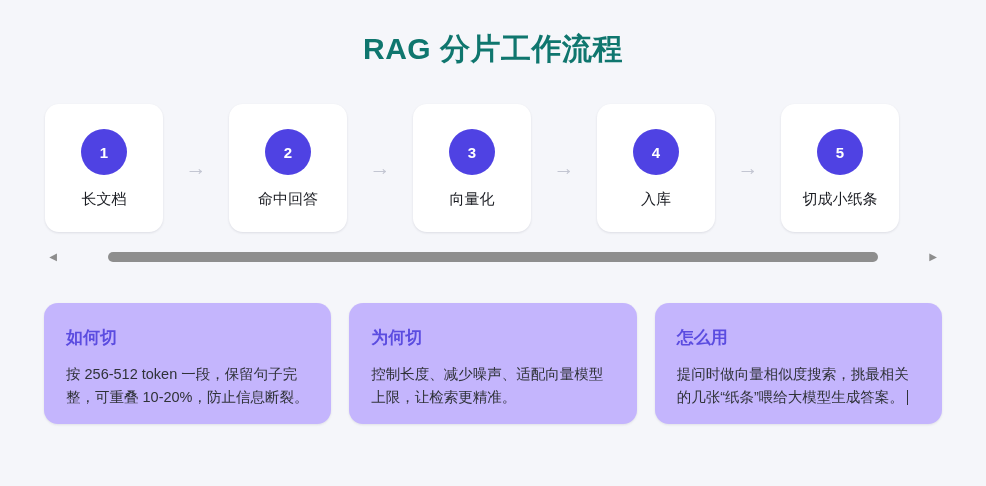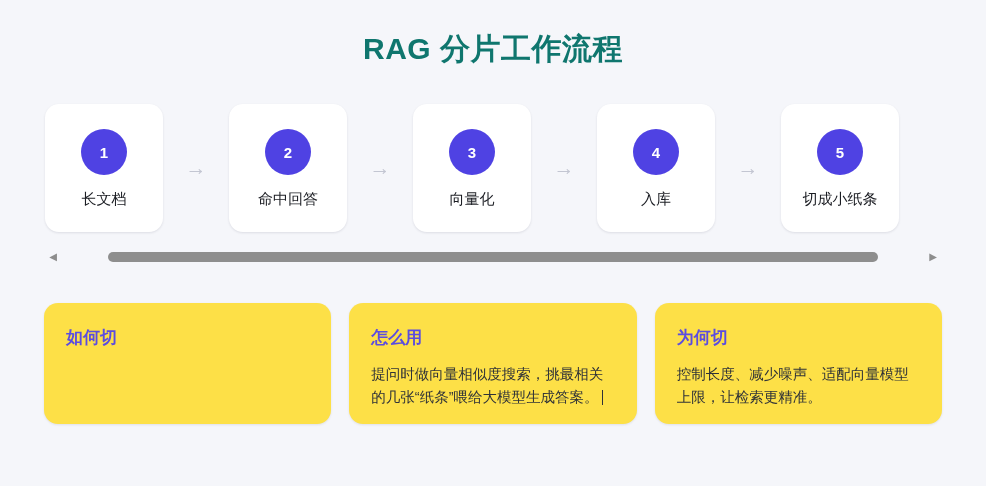--- a/index.html
+++ b/index.html
@@ -124,21 +124,21 @@
   .info-row {
     position: absolute;
     left: 44px;
     top: 303px;
     width: 898px;
     display: flex;
     gap: 18px;
   }
   .info-card {
     flex: 1 1 0;
-    background: #fde047;
+    background: #c4b5fd;
     border-radius: 14px;
     box-shadow: 0 1px 3px rgba(30, 35, 60, 0.06), 0 1px 2px rgba(30,35,60,0.04);
     padding: 26px 22px 22px 22px;
     height: 121px;
     box-sizing: border-box;
   }
   .info-title {
     color: #5b4ce0;
     font-size: 17px;
     font-weight: bold;
@@ -198,22 +198,23 @@
   <div class="sb-arrow">◀</div>
   <div class="sb-track">
     <div class="sb-thumb"></div>
   </div>
   <div class="sb-arrow">▶</div>
 </div>
 
 <div class="info-row" id="info-row">
     <div class="info-card">
       <div class="info-title">如何切</div>
+      <div class="info-body">按 256-512 token 一段，保留句子完整，可重叠 10-20%，防止信息断裂。</div>
+    </div>
+    <div class="info-card">
+      <div class="info-title">为何切</div>
+      <div class="info-body">控制长度、减少噪声、适配向量模型上限，让检索更精准。</div>
     </div>
     <div class="info-card">
       <div class="info-title">怎么用</div>
       <div class="info-body">提问时做向量相似度搜索，挑最相关的几张“纸条”喂给大模型生成答案。<span class="caret"></span></div>
     </div>
-    <div class="info-card">
-      <div class="info-title">为何切</div>
-      <div class="info-body">控制长度、减少噪声、适配向量模型上限，让检索更精准。</div>
-    </div>
   </div>
 
 </body></html>

